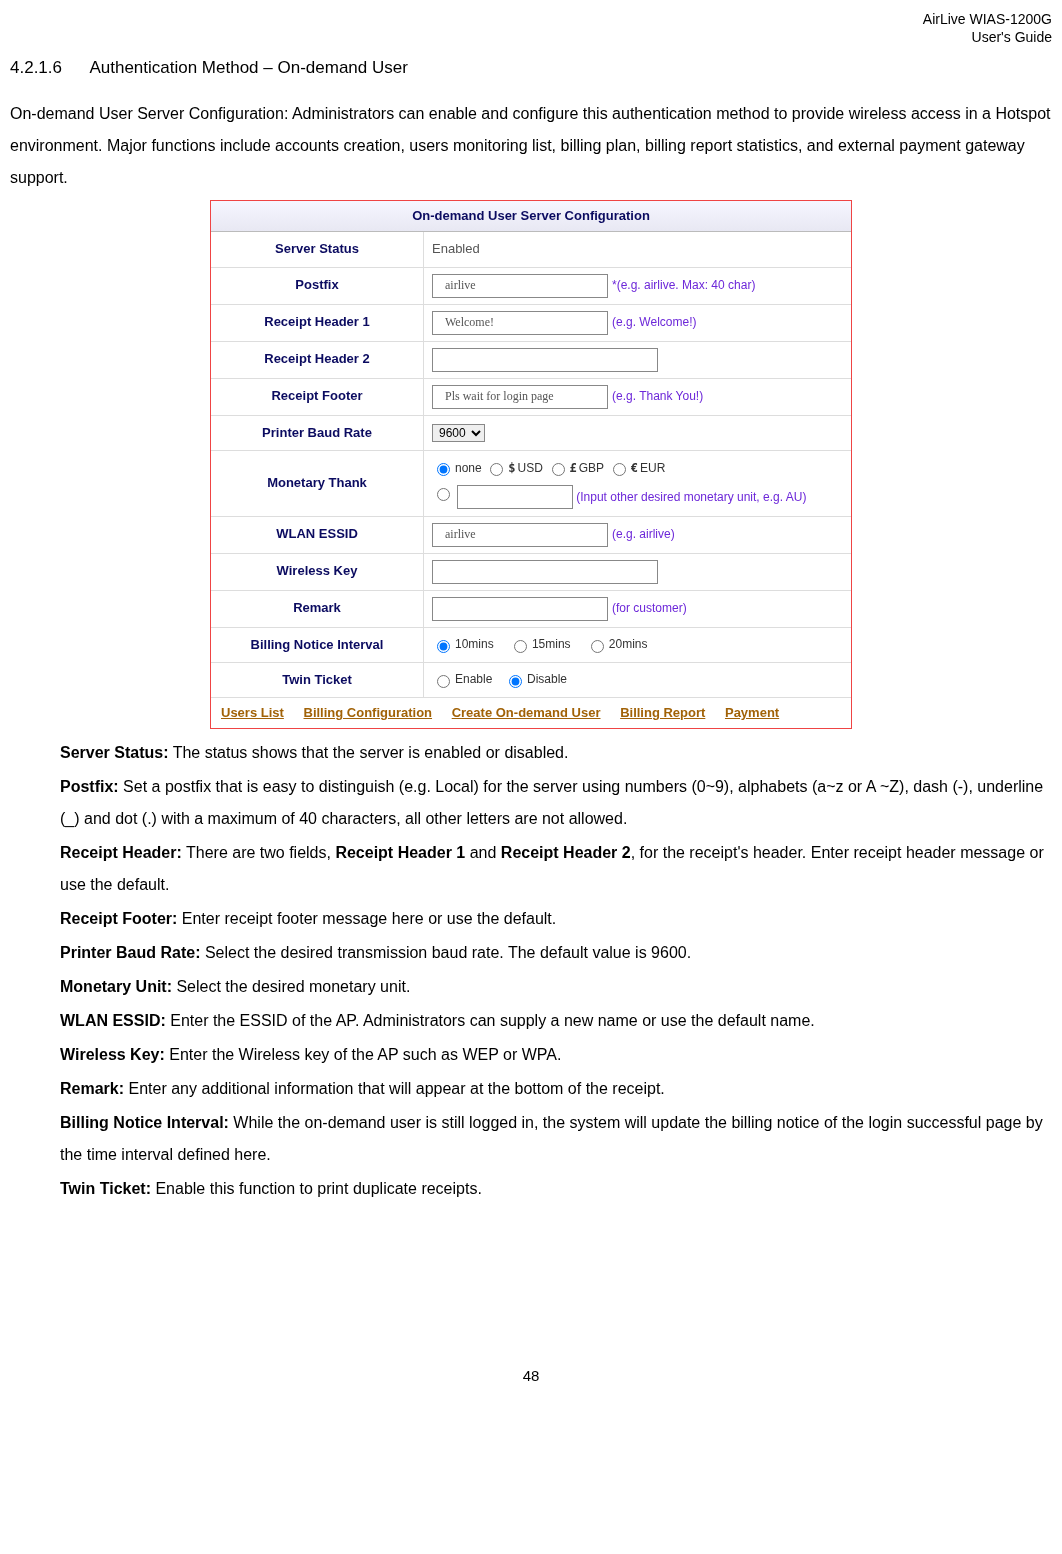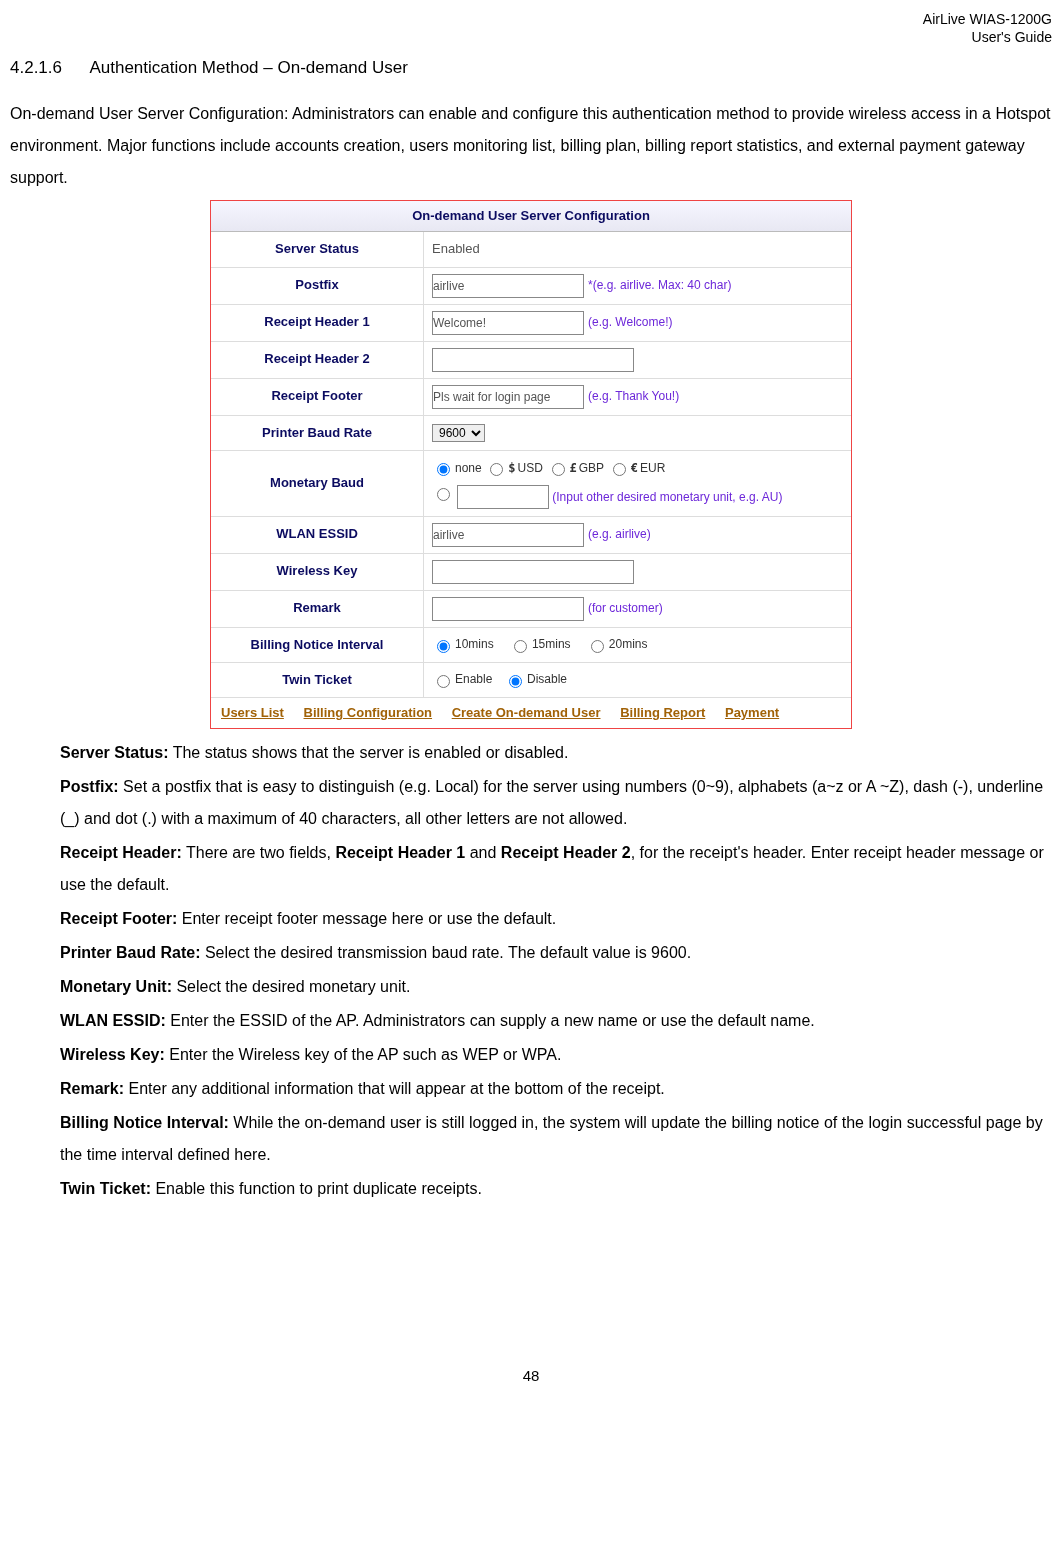--- a/index.html
+++ b/index.html
@@ -63,23 +63,23 @@
       flex: 1;
       padding: 6px 8px;
       display: flex;
       align-items: center;
       flex-wrap: wrap;
       gap: 4px;
       color: #555;
     }
     .config-value input[type="text"] {
       border: 1px solid #888;
-      padding: 2px 0;
+      padding: 2px 12px;
       font-size: 12px;
-      font-family: Liberation Sans, sans-serif;
+      font-family: Liberation Serif, serif;
       color: #555;
       height: 18px;
       box-sizing: content-box;
     }
     .config-value select {
       border: 1px solid #888;
       padding: 0 2px;
       font-size: 12px;
       background: #efefef;
     }
@@ -165,21 +165,21 @@
     <div class="config-row">
       <div class="config-label">Printer Baud Rate</div>
       <div class="config-value">
         <select>
           <option>9600</option>
         </select>
       </div>
     </div>
 
     <div class="config-row">
-      <div class="config-label">Monetary Baud</div>
+      <div class="config-label">Monetary Thank</div>
       <div class="config-value" style="display:block; line-height:1.9;">
         <label class="radio-label">
             <input type="radio" name="mu" checked="" style=""> 
             <span>none</span>
           </label>
         <label class="radio-label">
             <input type="radio" name="mu" style=""> 
             <span class="currency-sym">$</span> 
             <span>USD</span>
           </label>

